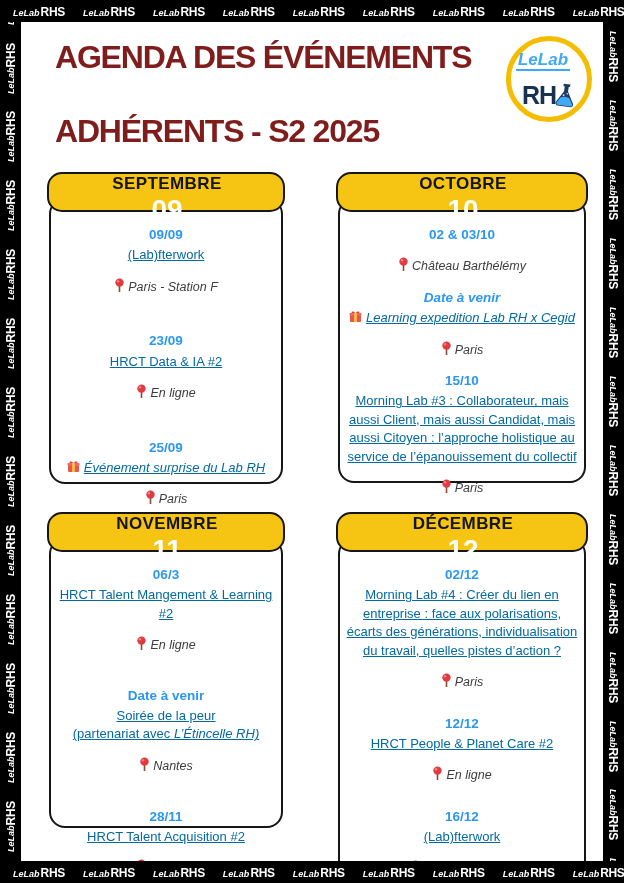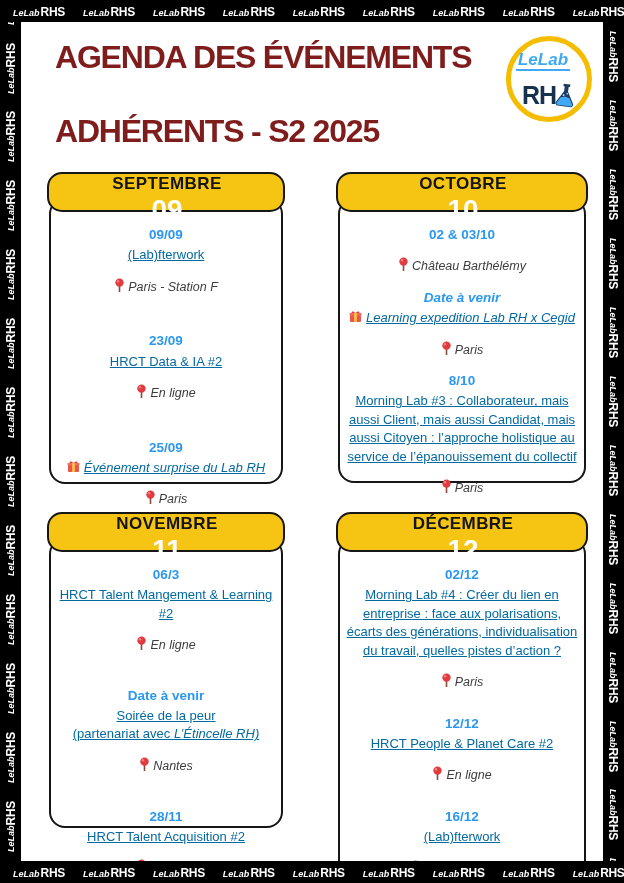--- a/index.html
+++ b/index.html
@@ -153,21 +153,21 @@
                 <rect x="5.1" y="2.9" width="2.8" height="9.1" fill="#f7c04a"></rect>
                 <path d="M6.5 3C5 1 2.5 1 2.5 2.2 2.5 3 4.5 3.2 6.5 3zM6.5 3c1.5-2 4-2 4-0.8C10.5 3 8.5 3.2 6.5 3z" fill="#e23b3f"></path>
               </svg><span class="it">Learning expedition Lab RH x Cegid</span></div>
             <div class="event-loc"><svg class="pin-icon" width="11" height="15" viewBox="0 0 11 15">
                 <path d="M5.5 8 L5.5 14" stroke="#8a4a3a" stroke-width="1.6"></path>
                 <circle cx="5.5" cy="4.6" r="4.2" fill="#e23b3f"></circle>
                 <circle cx="4" cy="3.2" r="1.2" fill="#f08486"></circle>
               </svg><span>Paris</span></div>
           </div>
           <div class="event">
-            <div class="event-date">8/10</div>
+            <div class="event-date">15/10</div>
             <div class="event-title"><span>Morning Lab #3 : Collaborateur, mais aussi Client, mais aussi Candidat, mais aussi Citoyen : l’approche holistique au service de l’épanouissement du collectif</span></div>
             <div class="event-loc"><svg class="pin-icon" width="11" height="15" viewBox="0 0 11 15">
                 <path d="M5.5 8 L5.5 14" stroke="#8a4a3a" stroke-width="1.6"></path>
                 <circle cx="5.5" cy="4.6" r="4.2" fill="#e23b3f"></circle>
                 <circle cx="4" cy="3.2" r="1.2" fill="#f08486"></circle>
               </svg><span>Paris</span></div>
           </div>
           <div class="event">
             <div class="event-date">21 &amp; 22/10</div>
             <div class="event-title"><span>Salon Unleash</span></div>

